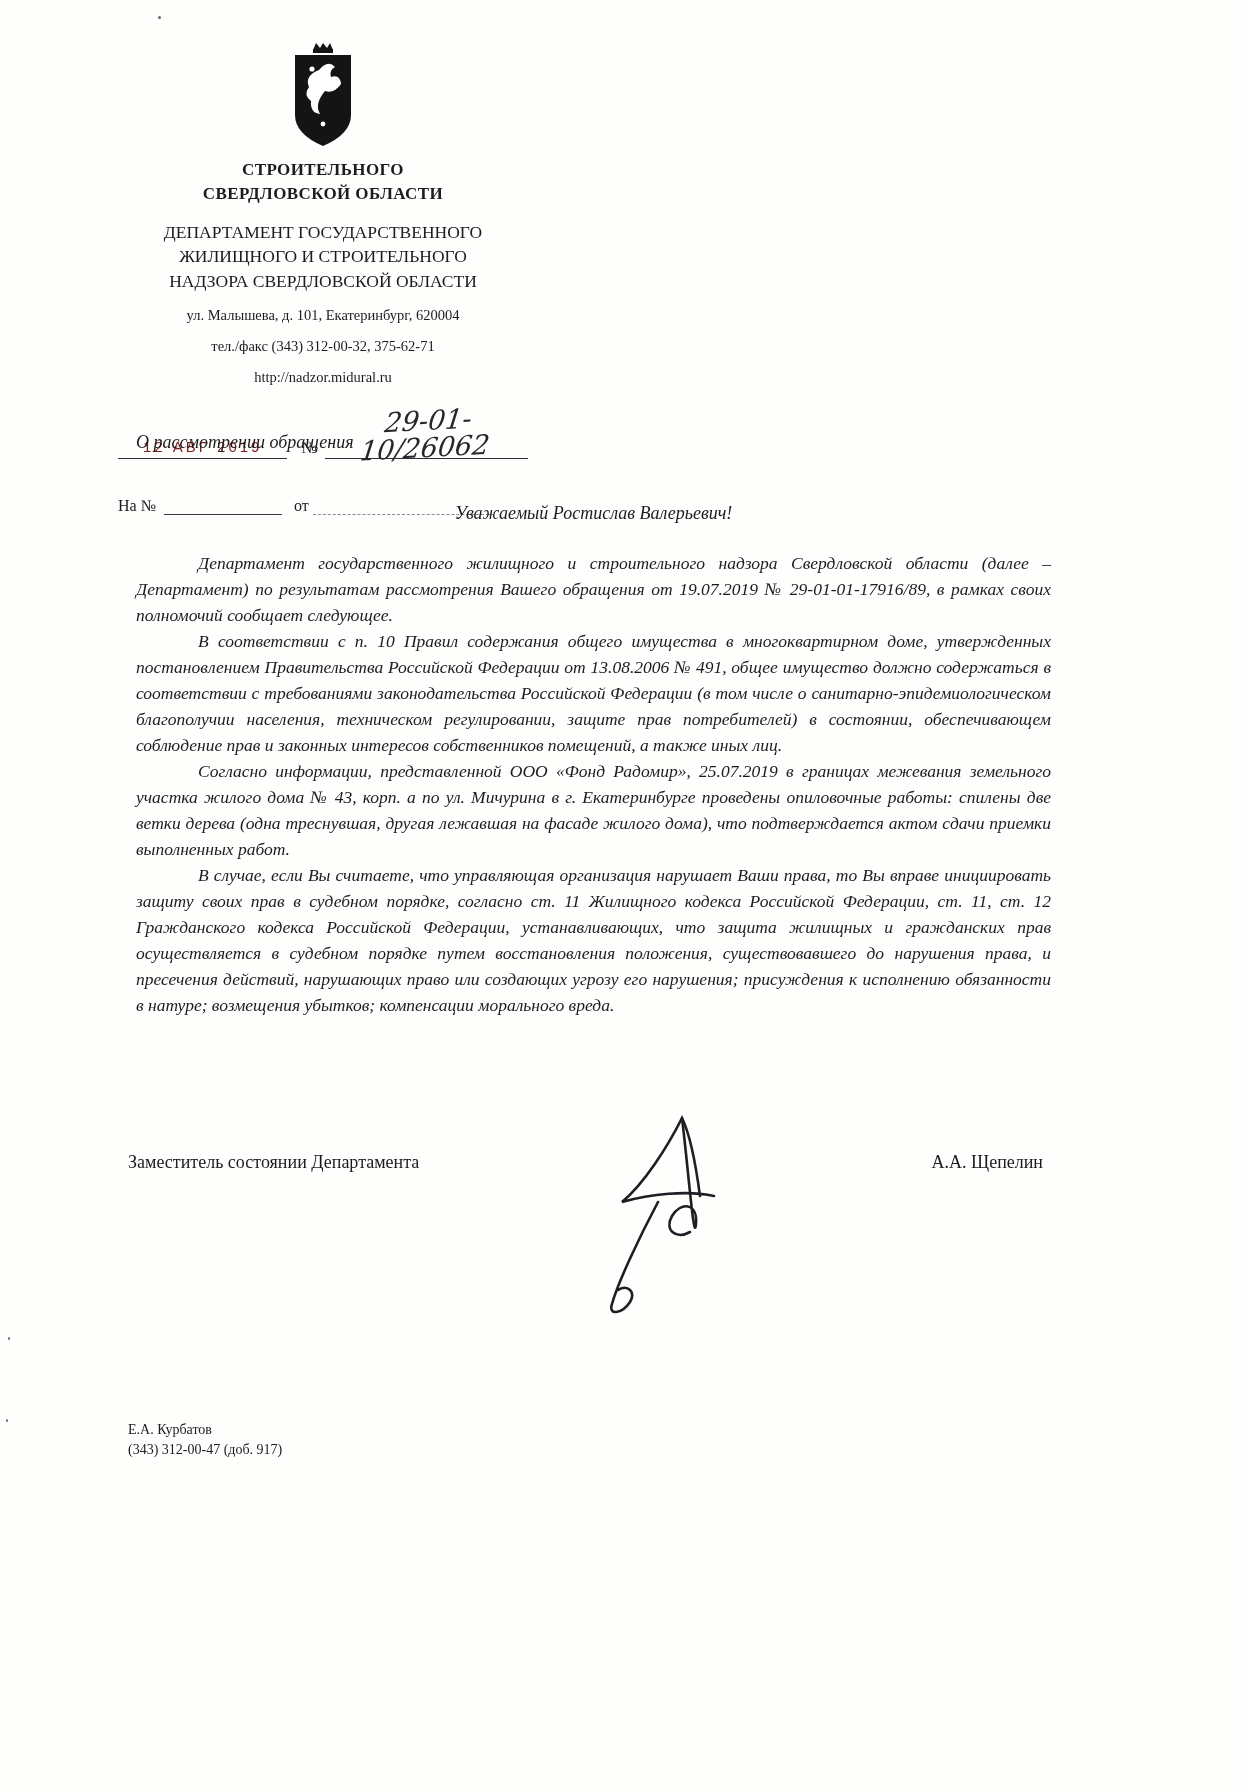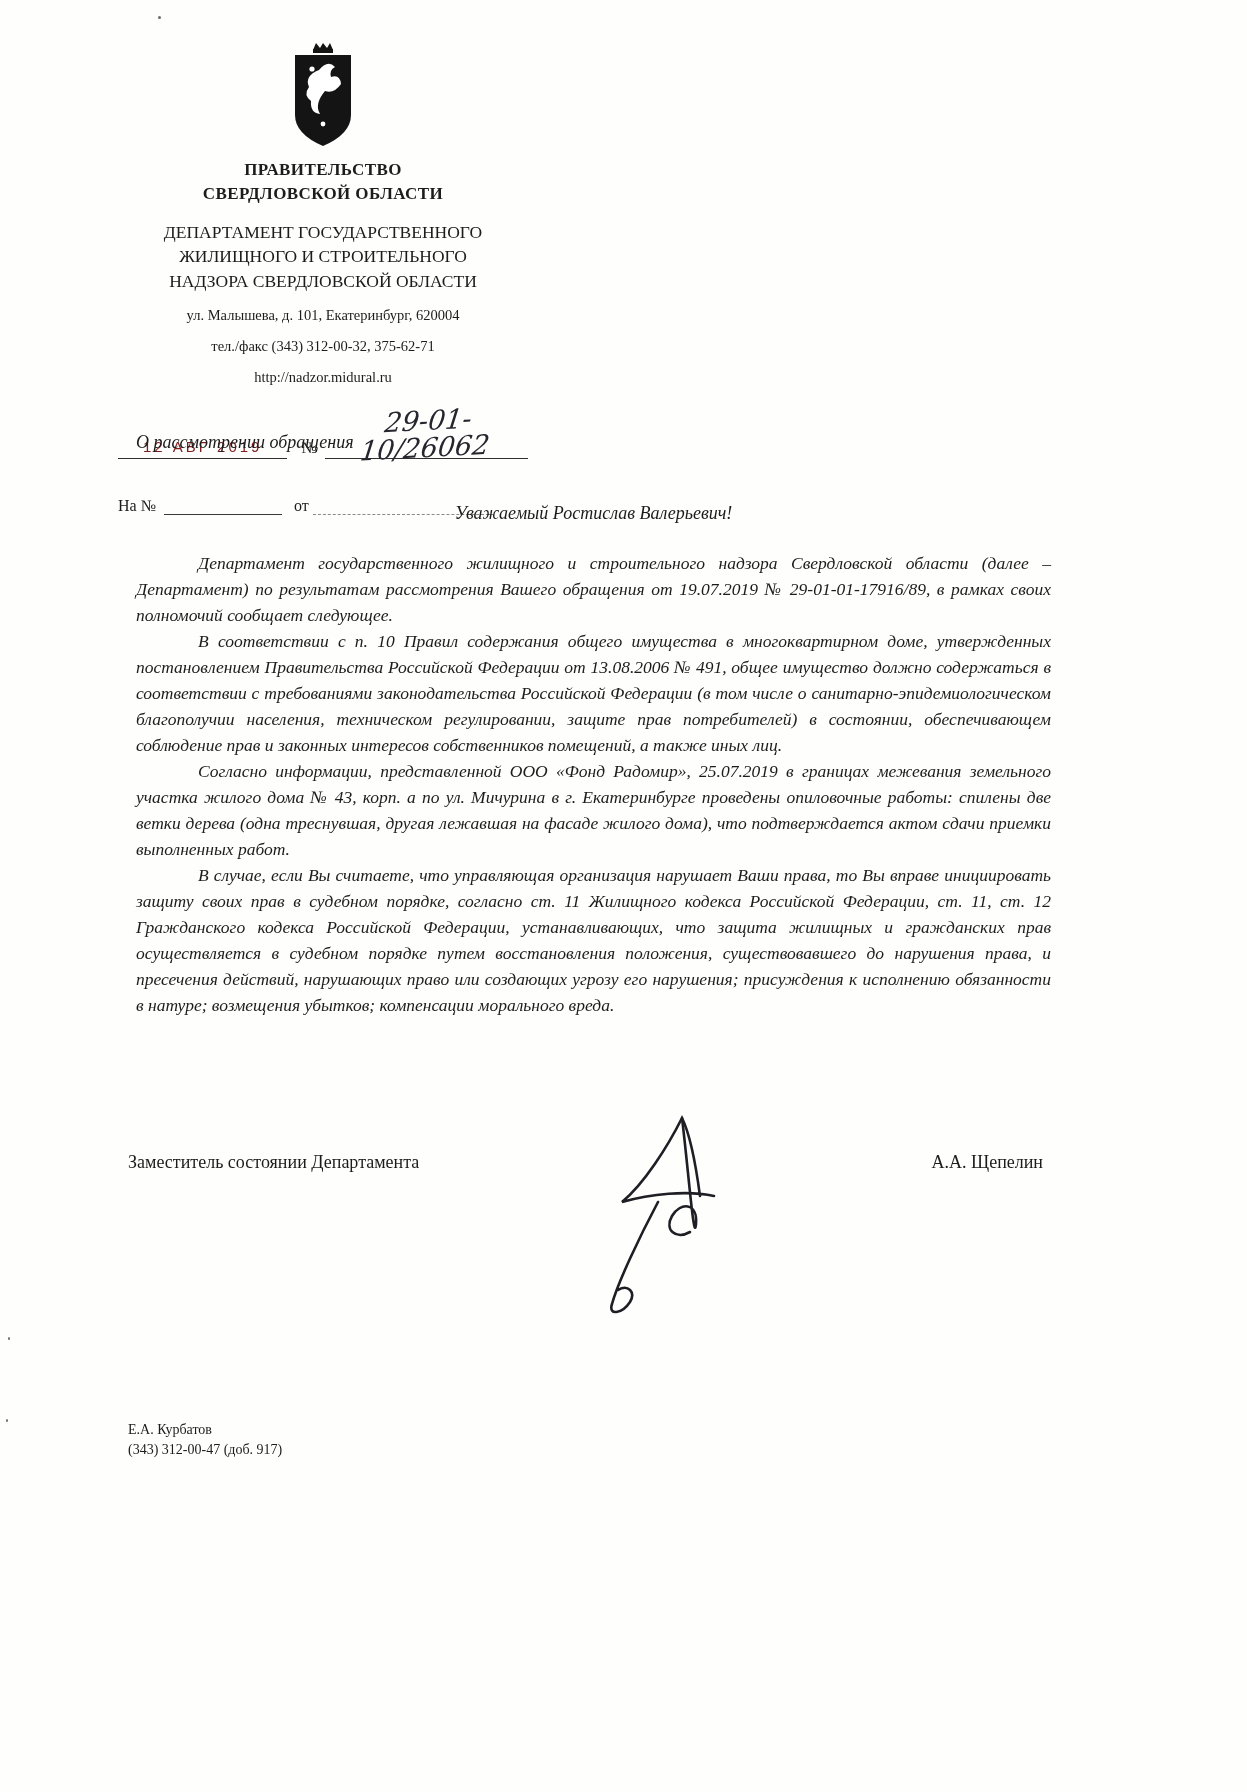--- a/index.html
+++ b/index.html
@@ -117,21 +117,21 @@
       <rect x="26" y="9" width="20" height="4" fill="#141414"></rect>
 
       <path d="M8 15 h56 v60 q0 19 -28 31 q-28 -12 -28 -31 z" fill="#141414"></path>
 
       <path d="M32 30 q9 -11 16 -3 q-6 3 -4 10 q9 -3 10 7 q-7 10 -16 7 q-11 13 -5 23 q-10 -1 -9 -13 q-8 -6 -2 -14 q-5 -11 10 -17 z" fill="#ffffff"></path>
       <circle cx="25" cy="29" r="2.6" fill="#ffffff"></circle>
       <circle cx="49" cy="42" r="2.1" fill="#ffffff"></circle>
       <circle cx="36" cy="84" r="2.4" fill="#ffffff"></circle>
     </svg>
 
-    <p class="gov-name">ПРАВИТЕЛЬСТВО
+    <p class="gov-name">СТРОИТЕЛЬНОГО
 СВЕРДЛОВСКОЙ ОБЛАСТИ</p>
 
     <p class="dept-name">ДЕПАРТАМЕНТ ГОСУДАРСТВЕННОГО
 ЖИЛИЩНОГО И СТРОИТЕЛЬНОГО
 НАДЗОРА СВЕРДЛОВСКОЙ ОБЛАСТИ</p>
 
     <div class="addr">
       <div>ул. Малышева, д. 101, Екатеринбург, 620004</div>
       <div>тел./факс (343) 312-00-32, 375-62-71</div>
       <div>http://nadzor.midural.ru</div>

